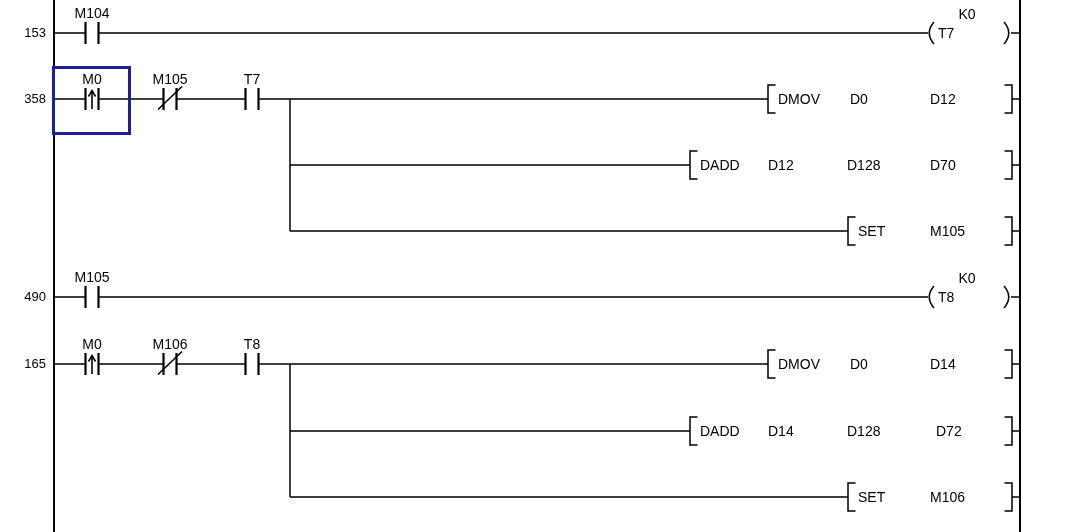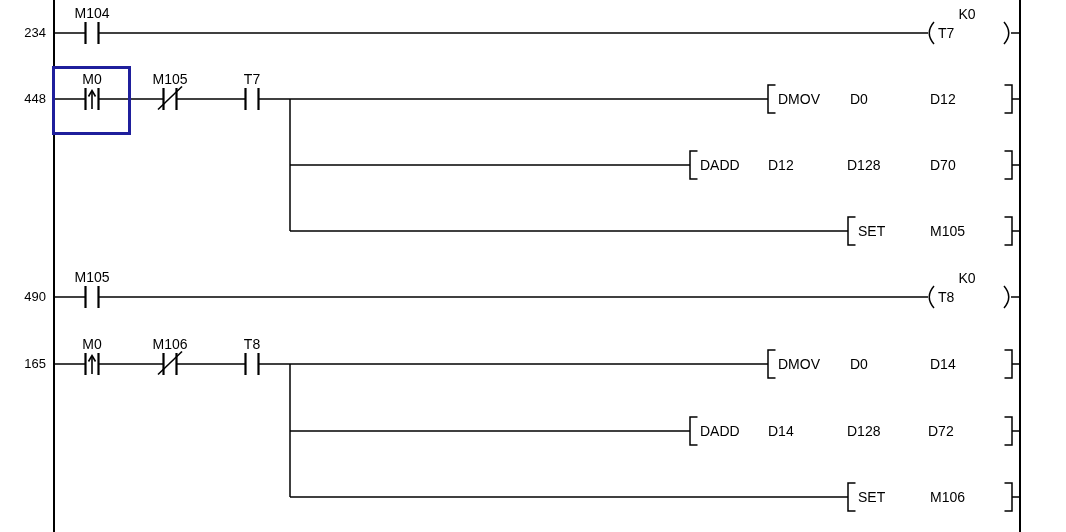--- a/index.html
+++ b/index.html
@@ -53,22 +53,22 @@
       <line x1="258.5" y1="364" x2="768" y2="364"></line>
       <line x1="290" y1="431" x2="690" y2="431"></line>
       <line x1="290" y1="497" x2="848" y2="497"></line>
     </g>
     <g stroke="#000" stroke-width="1.5">
       <line x1="290" y1="99" x2="290" y2="231"></line>
       <line x1="290" y1="364" x2="290" y2="497"></line>
     </g>
   </svg>
 
-  <div class="step" style="top:24px">234</div>
-  <div class="step" style="top:90px">448</div>
+  <div class="step" style="top:24px">153</div>
+  <div class="step" style="top:90px">358</div>
   <div class="step" style="top:288px">490</div>
   <div class="step" style="top:355px">165</div>
 
   <div class="cell" style="left:53px;top:0;width:78px;height:66px">
     <svg class="sym" viewBox="0 0 78 66">
       <g stroke="#000" stroke-width="2.2">
         <line x1="32.5" y1="22" x2="32.5" y2="44"></line>
           <line x1="45.5" y1="22" x2="45.5" y2="44"></line>
       </g>
     </svg>
@@ -235,21 +235,21 @@
     <svg class="sym" viewBox="0 0 338 66">
       <g stroke="#000" stroke-width="1.5" fill="none">
         <path d="M13.5,19 L6,19 L6,47 L13.5,47"></path>
         <path d="M320.5,19 L328,19 L328,47 L320.5,47"></path>
         <line x1="328" y1="33" x2="336" y2="33"></line>
       </g>
     </svg>
     <div class="t online" style="left:16px">DADD</div>
     <div class="t online" style="left:84px">D14</div>
     <div class="t online" style="left:163px">D128</div>
-    <div class="t online" style="left:244px">D72</div>
+    <div class="t online" style="left:252px">D72</div>
   </div>
 
   <div class="cell" style="left:842px;top:464px;width:180px;height:66px">
     <svg class="sym" viewBox="0 0 180 66">
       <g stroke="#000" stroke-width="1.5" fill="none">
         <path d="M13.5,19 L6,19 L6,47 L13.5,47"></path>
         <path d="M162.5,19 L170,19 L170,47 L162.5,47"></path>
         <line x1="170" y1="33" x2="178" y2="33"></line>
       </g>
     </svg>

